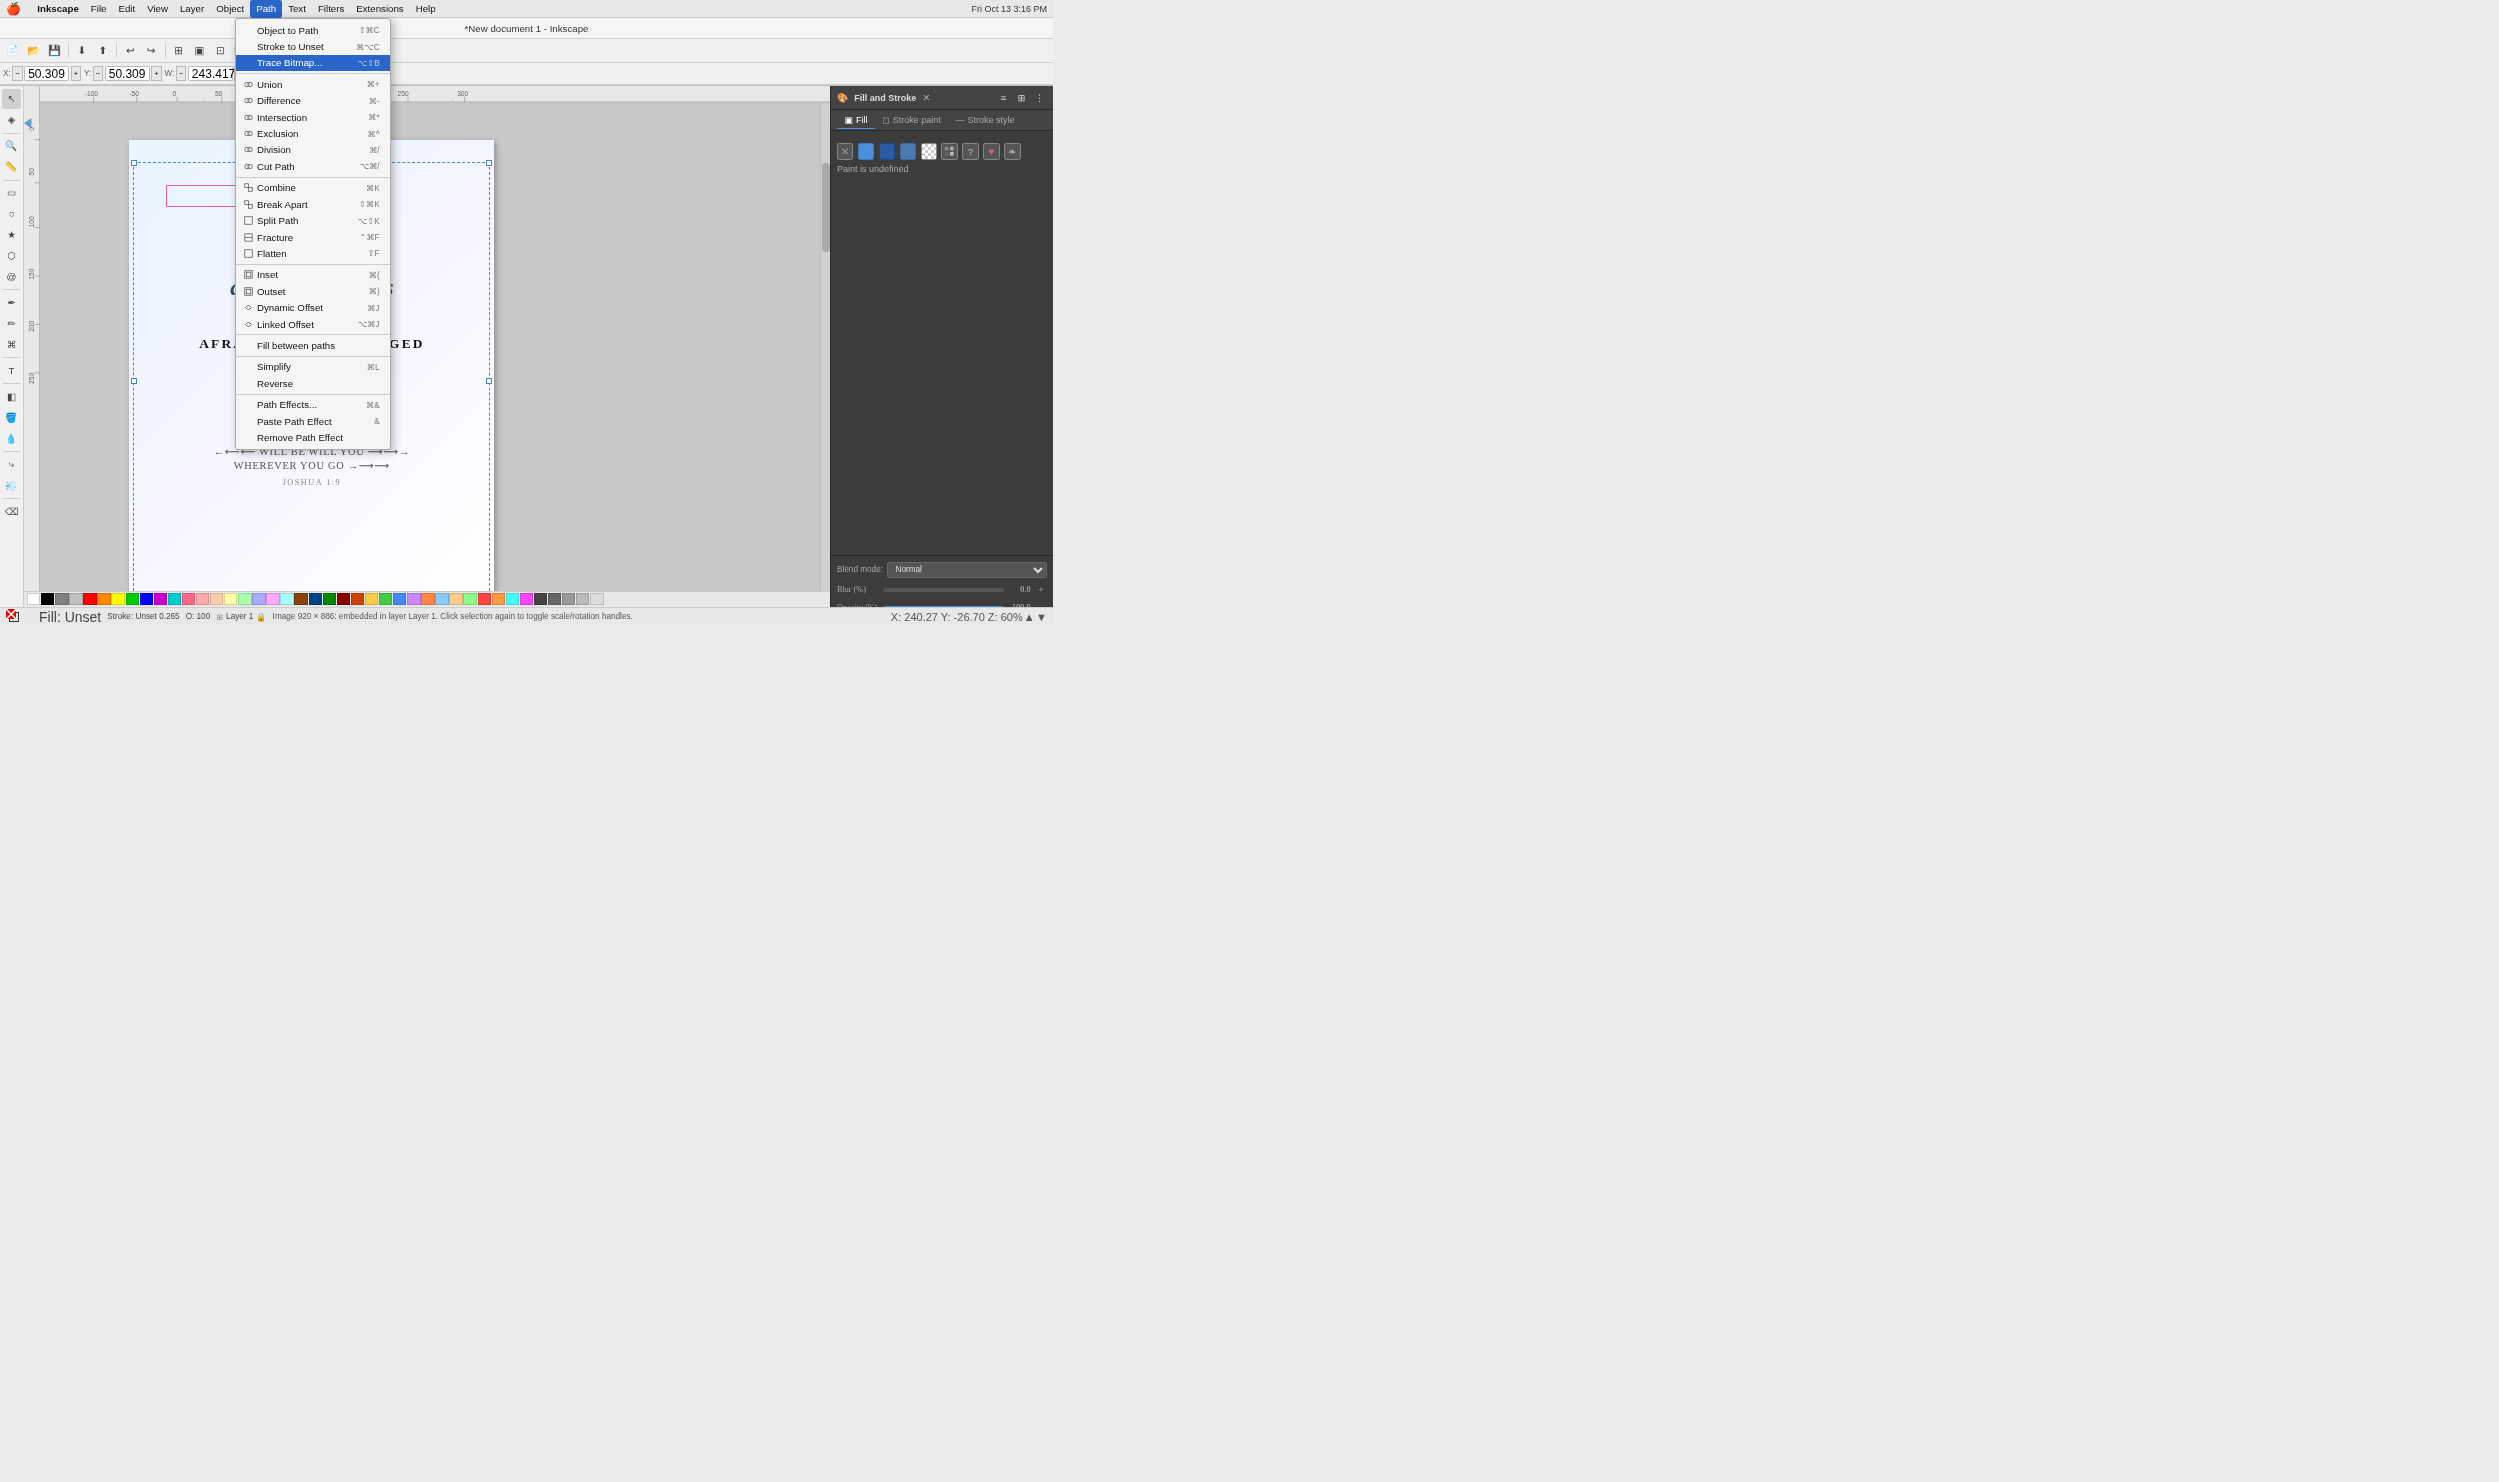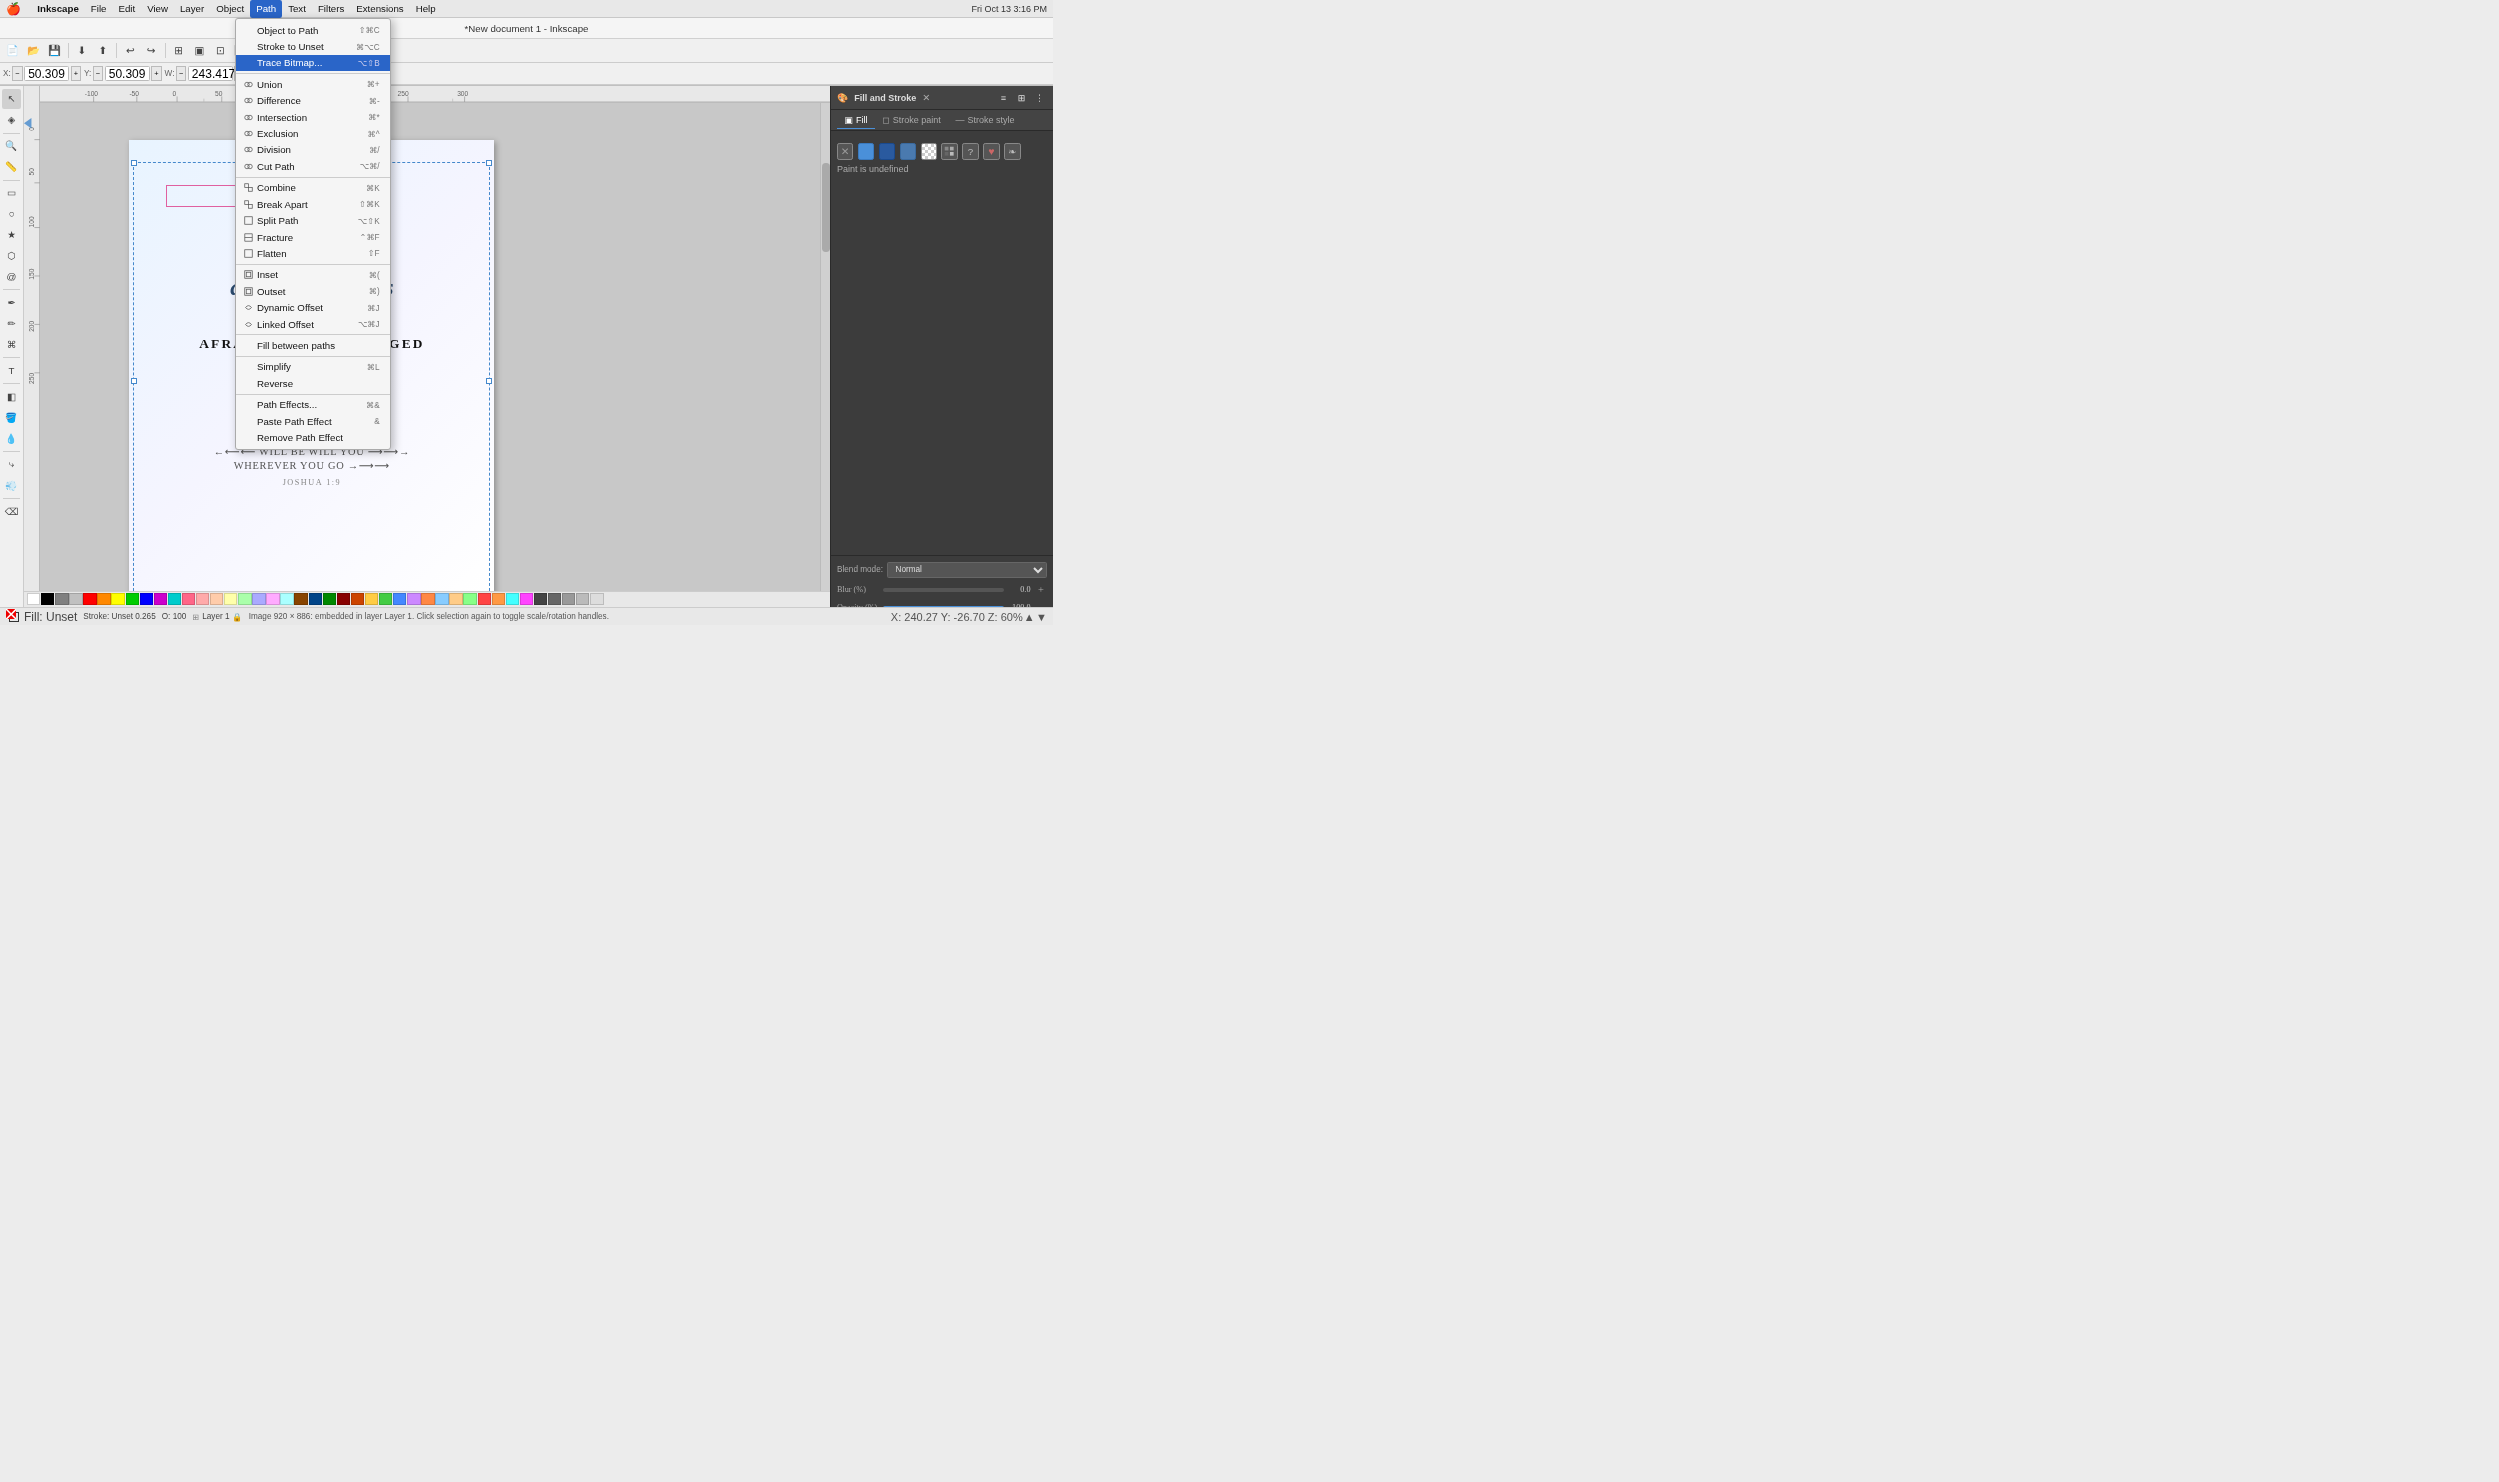--- a/index.html
+++ b/index.html
@@ -1079,21 +1079,21 @@
 
       <div style="position:absolute; top:3px; left:3px; width:10.4px; height:10.4px; border:1.5px solid #333; background:transparent;"></div>
 
       <div style="position:absolute; top:0; left:0; width:10.4px; height:10.4px; background:#e00;">
         <svg width="10.4" height="10.4" viewBox="0 0 14 14">
             <line x1="0" y1="0" x2="14" y2="14" stroke="white" stroke-width="2"></line>
             <line x1="14" y1="0" x2="0" y2="14" stroke="white" stroke-width="2"></line>
           </svg>
       </div>
     </div>
-    <div style="font-size:12px; color:#444;">Fill: <span>Unset</span></div>
+    <div style="font-size:14px; color:#444;margin-left:15px;">Fill: <span>Unset</span></div>
   </div>
   <div style="font-size:8.2px; color:#444;">
     Stroke: <span>Unset 0.265</span>
   </div>
   <div style="font-size:8.2px; color:#444;">
     O: <span>100</span>
   </div>
   <div style="display:flex; align-items:center; gap:3px;">
     <span style="font-size:8.2px; color:#888;">⊞</span>
     <span style="font-size:8.2px; color:#444;">Layer 1</span>

